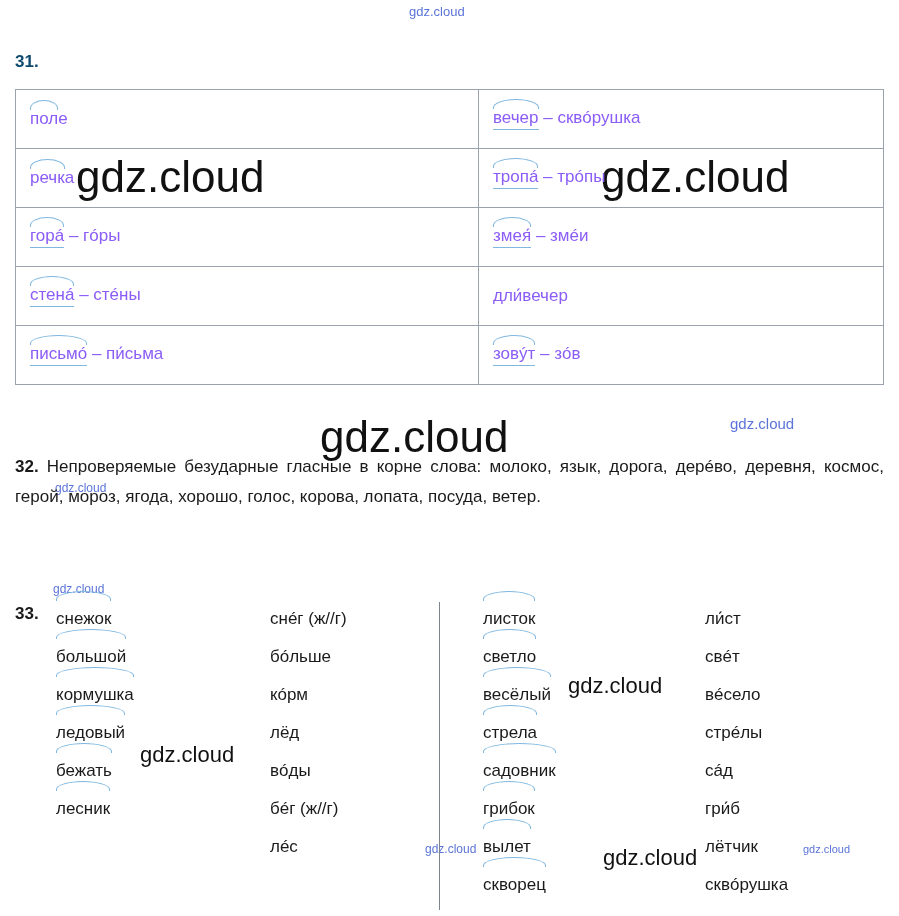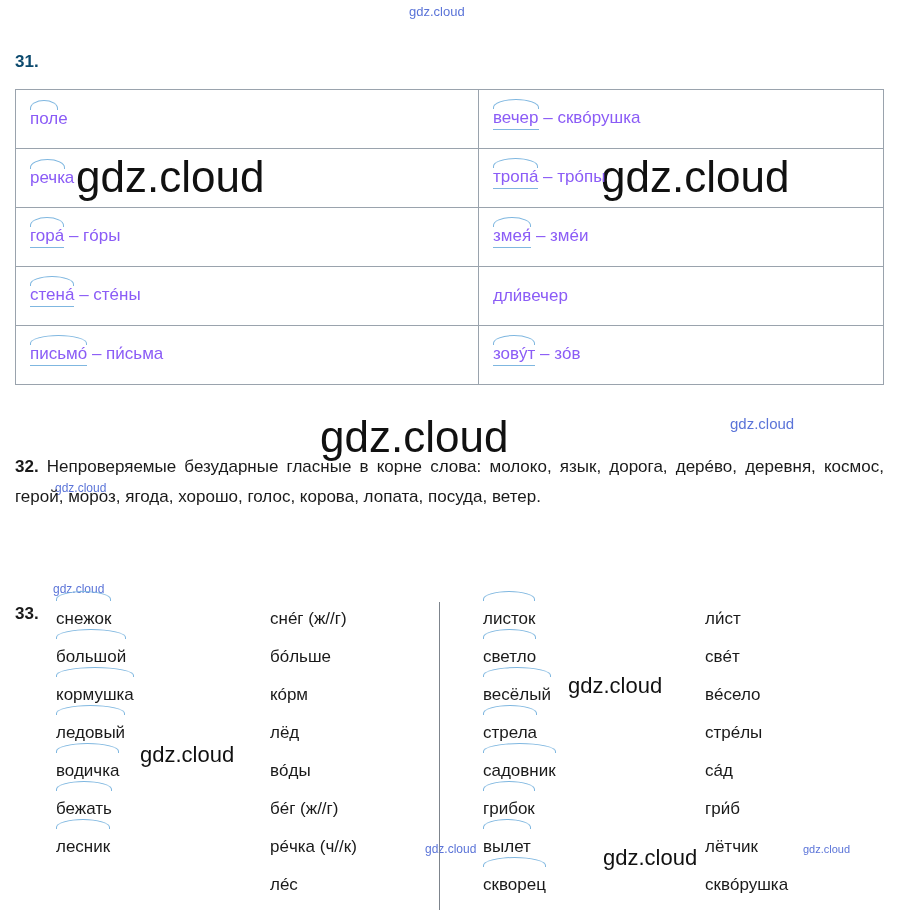--- a/index.html
+++ b/index.html
@@ -219,33 +219,31 @@
 
 <div class="ex33">
   <span class="num">33.</span>
   <div class="divider"></div>
 
   <div class="col c1">
     <div class="row"><span class="w"><span class="arc"></span><span>снежок</span></span></div>
     <div class="row"><span class="w"><span class="arc"></span><span>большой</span></span></div>
     <div class="row"><span class="w"><span class="arc"></span><span>кормушка</span></span></div>
     <div class="row"><span class="w"><span class="arc"></span><span>ледовый</span></span></div>
-    <div class="row"><span class="w"><span class="arc"></span><span>водичка</span></span></div>
     <div class="row"><span class="w"><span class="arc"></span><span>бежать</span></span></div>
     <div class="row"><span class="w"><span class="arc"></span><span>лесник</span></span></div>
   </div>
 
   <div class="col c2">
     <div class="row">снéг (ж//г)</div>
     <div class="row">бóльше</div>
     <div class="row">кóрм</div>
     <div class="row">лёд</div>
     <div class="row">вóды</div>
     <div class="row">бéг (ж//г)</div>
-    <div class="row">рéчка (ч//к)</div>
     <div class="row">лéс</div>
   </div>
 
   <div class="col c3">
     <div class="row"><span class="w"><span class="arc"></span><span>листок</span></span></div>
     <div class="row"><span class="w"><span class="arc"></span><span>светло</span></span></div>
     <div class="row"><span class="w"><span class="arc"></span><span>весёлый</span></span></div>
     <div class="row"><span class="w"><span class="arc"></span><span>стрела</span></span></div>
     <div class="row"><span class="w"><span class="arc"></span><span>садовник</span></span></div>
     <div class="row"><span class="w"><span class="arc"></span><span>грибок</span></span></div>

